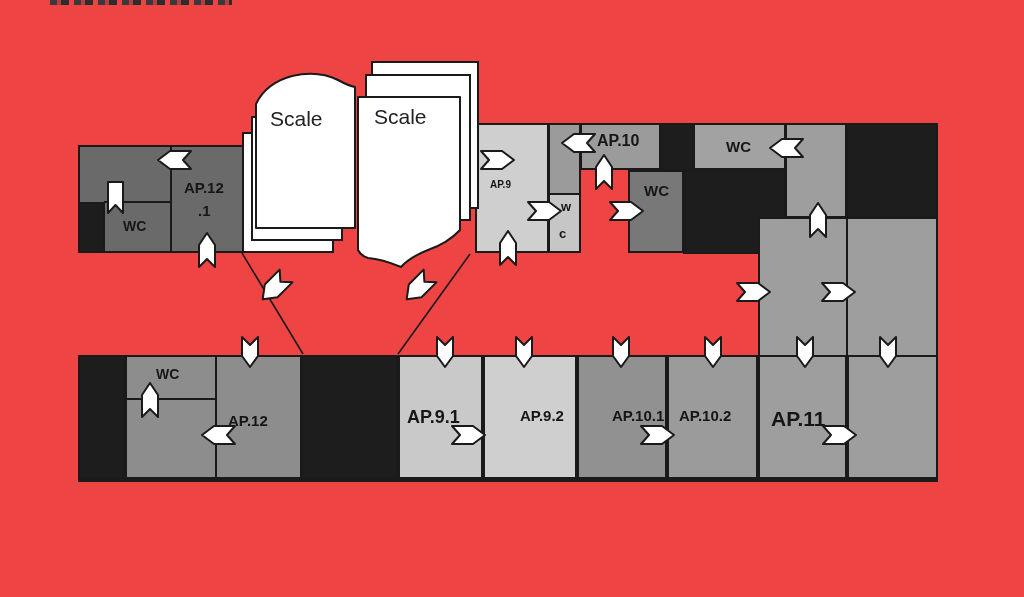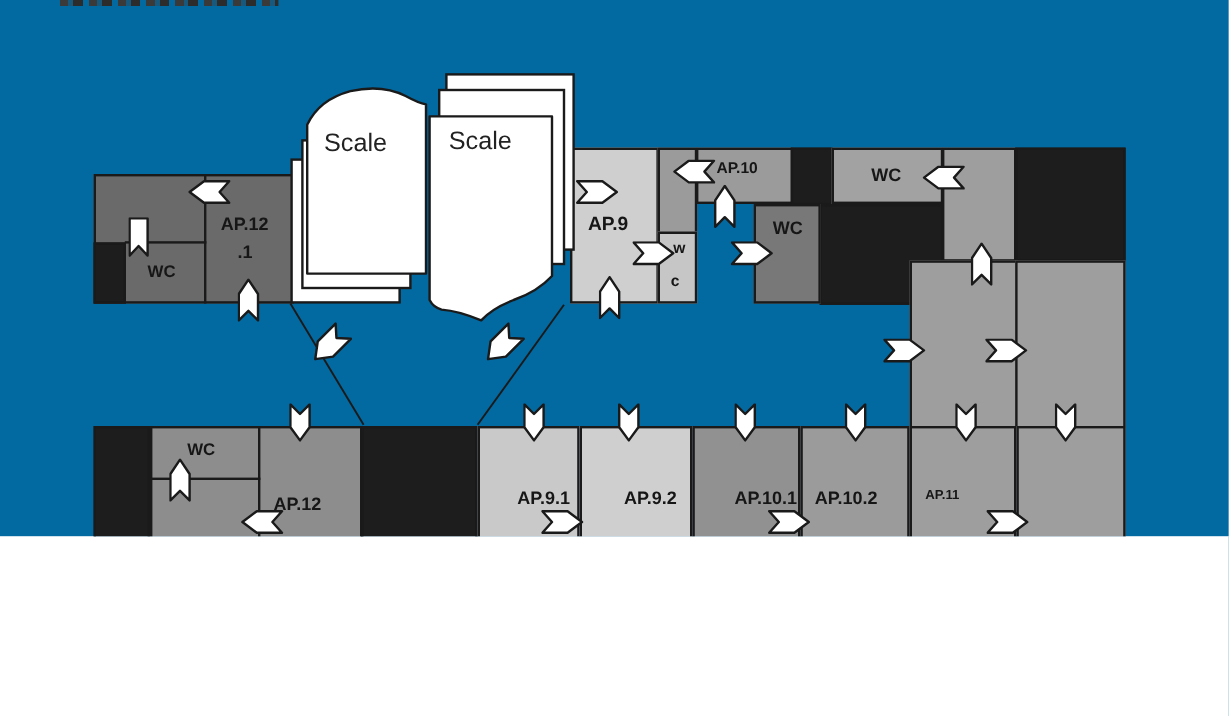--- a/index.html
+++ b/index.html
@@ -1,16 +1,16 @@
 <!DOCTYPE html>
 <html><head>
 <meta charset="utf-8">
 <style>
   html,body{margin:0;padding:0;background:#ffffff;}
-  #plan{position:relative;width:1024px;height:447px;background:#0369a1;overflow:hidden;
+  #plan{position:relative;width:1024px;height:597px;background:#ef4444;overflow:hidden;
         font-family:"Liberation Sans",sans-serif;}
   .room{position:absolute;box-sizing:border-box;border:2px solid #1a1a1a;z-index:1;}
   .wall{position:absolute;background:#1a1a1a;z-index:2;}
   .lbl{position:absolute;color:#161616;font-weight:600;white-space:nowrap;z-index:6;line-height:1.05;}
   .arrow{position:absolute;z-index:7;}
   #stairs-layer{position:absolute;left:0;top:0;z-index:5;}
   #cutoff{position:absolute;left:50px;top:0;width:182px;height:5px;z-index:3;
      background:repeating-linear-gradient(90deg,#3a3a3a 0 7px,rgba(60,60,60,.35) 7px 11px,#2c2c2c 11px 19px,rgba(255,255,255,0) 19px 24px);}
 </style>
 </head>
@@ -62,33 +62,33 @@
     <div class="room" style="left: 758px; top: 355px; width: 89px; height: 126px; background: rgb(158, 158, 158);"></div>
     <div class="room" style="left: 847px; top: 355px; width: 91px; height: 126px; background: rgb(158, 158, 158);"></div>
     <div class="wall" style="left: 170px; top: 145px; width: 2px; height: 108px;"></div>
     <div class="wall" style="left: 104px; top: 201px; width: 68px; height: 2px;"></div>
     <div class="wall" style="left: 215px; top: 355px; width: 2px; height: 126px;"></div>
     <div class="wall" style="left: 125px; top: 398px; width: 92px; height: 2px;"></div>
     <div class="wall" style="left: 78px; top: 477px; width: 860px; height: 5px;"></div>
     <div class="lbl" style="left: 184px; top: 180px; font-size: 15px;">AP.12</div>
     <div class="lbl" style="left: 198px; top: 203px; font-size: 15px;">.1</div>
     <div class="lbl" style="left: 123px; top: 219px; font-size: 14px;">WC</div>
-    <div class="lbl" style="left: 490px; top: 180px; font-size: 16px;">AP.9</div>
+    <div class="lbl" style="left: 490px; top: 180px; font-size: 10px;">AP.9</div>
     <div class="lbl" style="left: 561px; top: 200px; font-size: 13px;">w</div>
     <div class="lbl" style="left: 559px; top: 227px; font-size: 13px;">c</div>
-    <div class="lbl" style="left: 597px; top: 133px; font-size: 13px;">AP.10</div>
+    <div class="lbl" style="left: 597px; top: 133px; font-size: 16px;">AP.10</div>
     <div class="lbl" style="left: 644px; top: 183px; font-size: 15px;">WC</div>
     <div class="lbl" style="left: 726px; top: 139px; font-size: 15px;">WC</div>
     <div class="lbl" style="left: 156px; top: 367px; font-size: 14px;">WC</div>
     <div class="lbl" style="left: 228px; top: 413px; font-size: 15px;">AP.12</div>
-    <div class="lbl" style="left: 431px; top: 408px; font-size: 15px;">AP.9.1</div>
+    <div class="lbl" style="left: 407px; top: 408px; font-size: 18px;">AP.9.1</div>
     <div class="lbl" style="left: 520px; top: 408px; font-size: 15px;">AP.9.2</div>
     <div class="lbl" style="left: 612px; top: 408px; font-size: 15px;">AP.10.1</div>
     <div class="lbl" style="left: 679px; top: 408px; font-size: 15px;">AP.10.2</div>
-    <div class="lbl" style="left: 771px; top: 408px; font-size: 11px;">AP.11</div>
+    <div class="lbl" style="left: 771px; top: 408px; font-size: 21px;">AP.11</div>
     <svg width="38" height="22" viewBox="0 0 38 22" class="arrow" style="left: 156px; top: 150px;">
       <polygon points="35,1 14,1 2,10 14,19 35,19 27,10" fill="#ffffff" stroke="#1a1a1a" stroke-width="2" stroke-linejoin="round"></polygon>
     </svg>
     <svg width="19" height="35" viewBox="0 0 19 35" class="arrow" style="left: 107px; top: 181px;">
       <polygon points="1,1 16,1 16,32 8.5,24 1,32" fill="#ffffff" stroke="#1a1a1a" stroke-width="2" stroke-linejoin="round"></polygon>
     </svg>
     <svg width="20" height="38" viewBox="0 0 20 38" class="arrow" style="left: 198px; top: 232px;">
       <polygon points="1,35 9,27 17,35 17,13 9,1 1,13" fill="#ffffff" stroke="#1a1a1a" stroke-width="2" stroke-linejoin="round"></polygon>
     </svg>
     <svg width="40" height="40" viewBox="0 0 40 40" class="arrow" style="left: 254px; top: 268px;">

